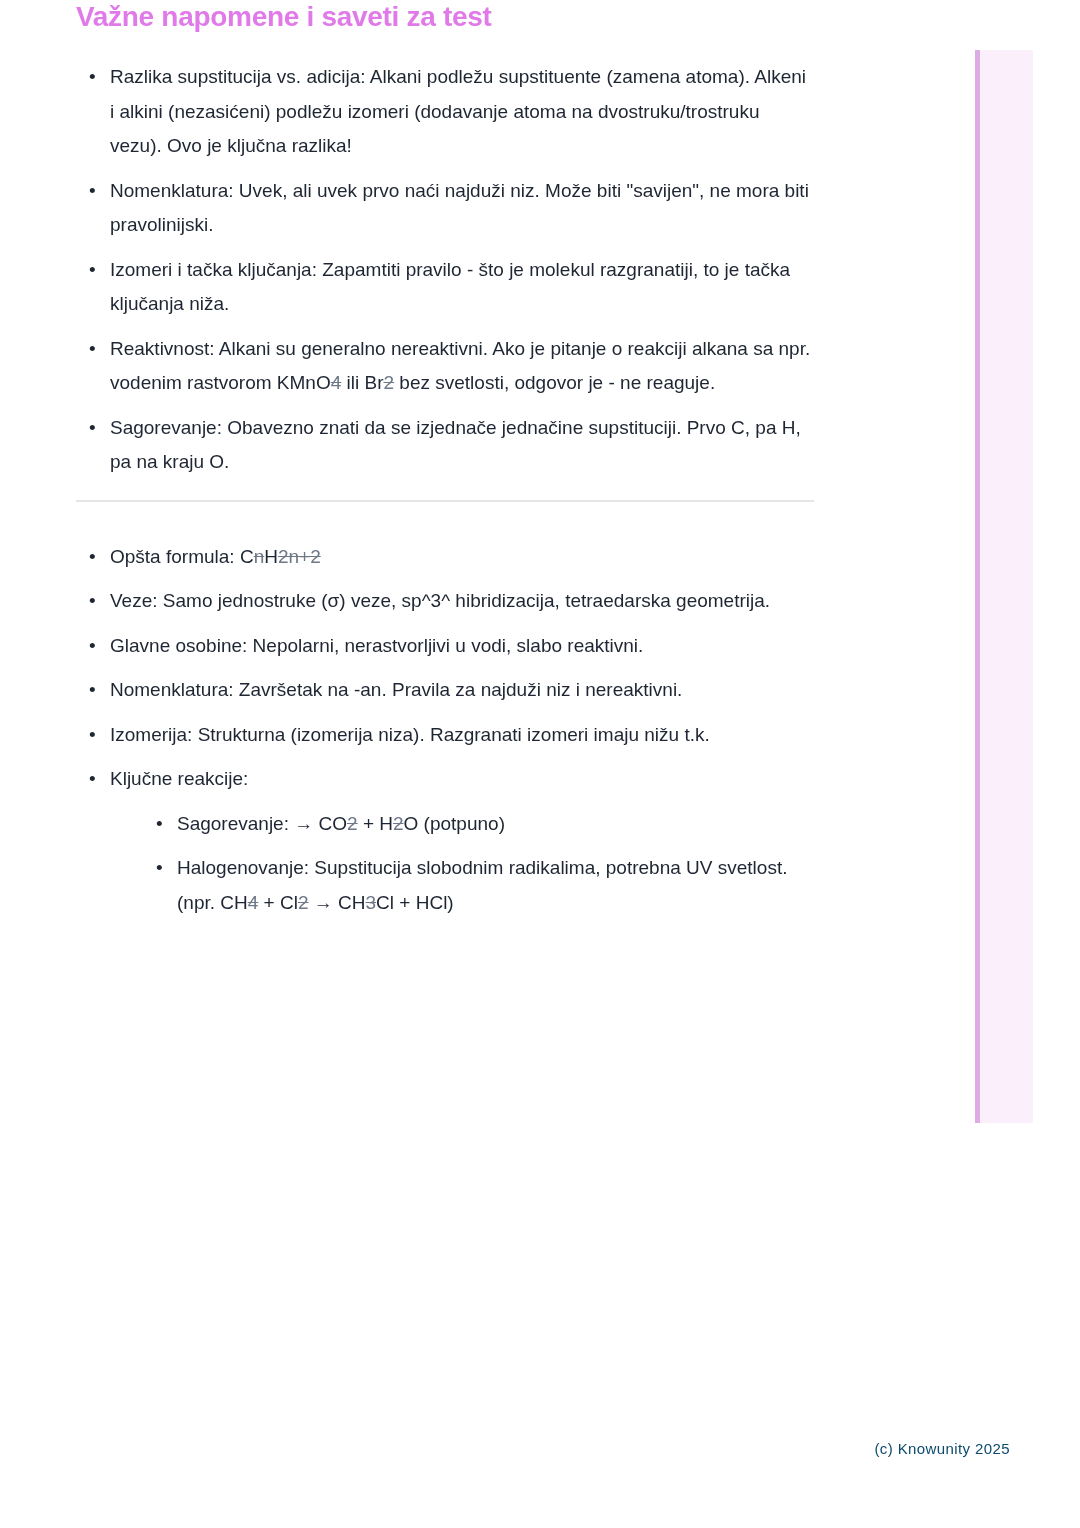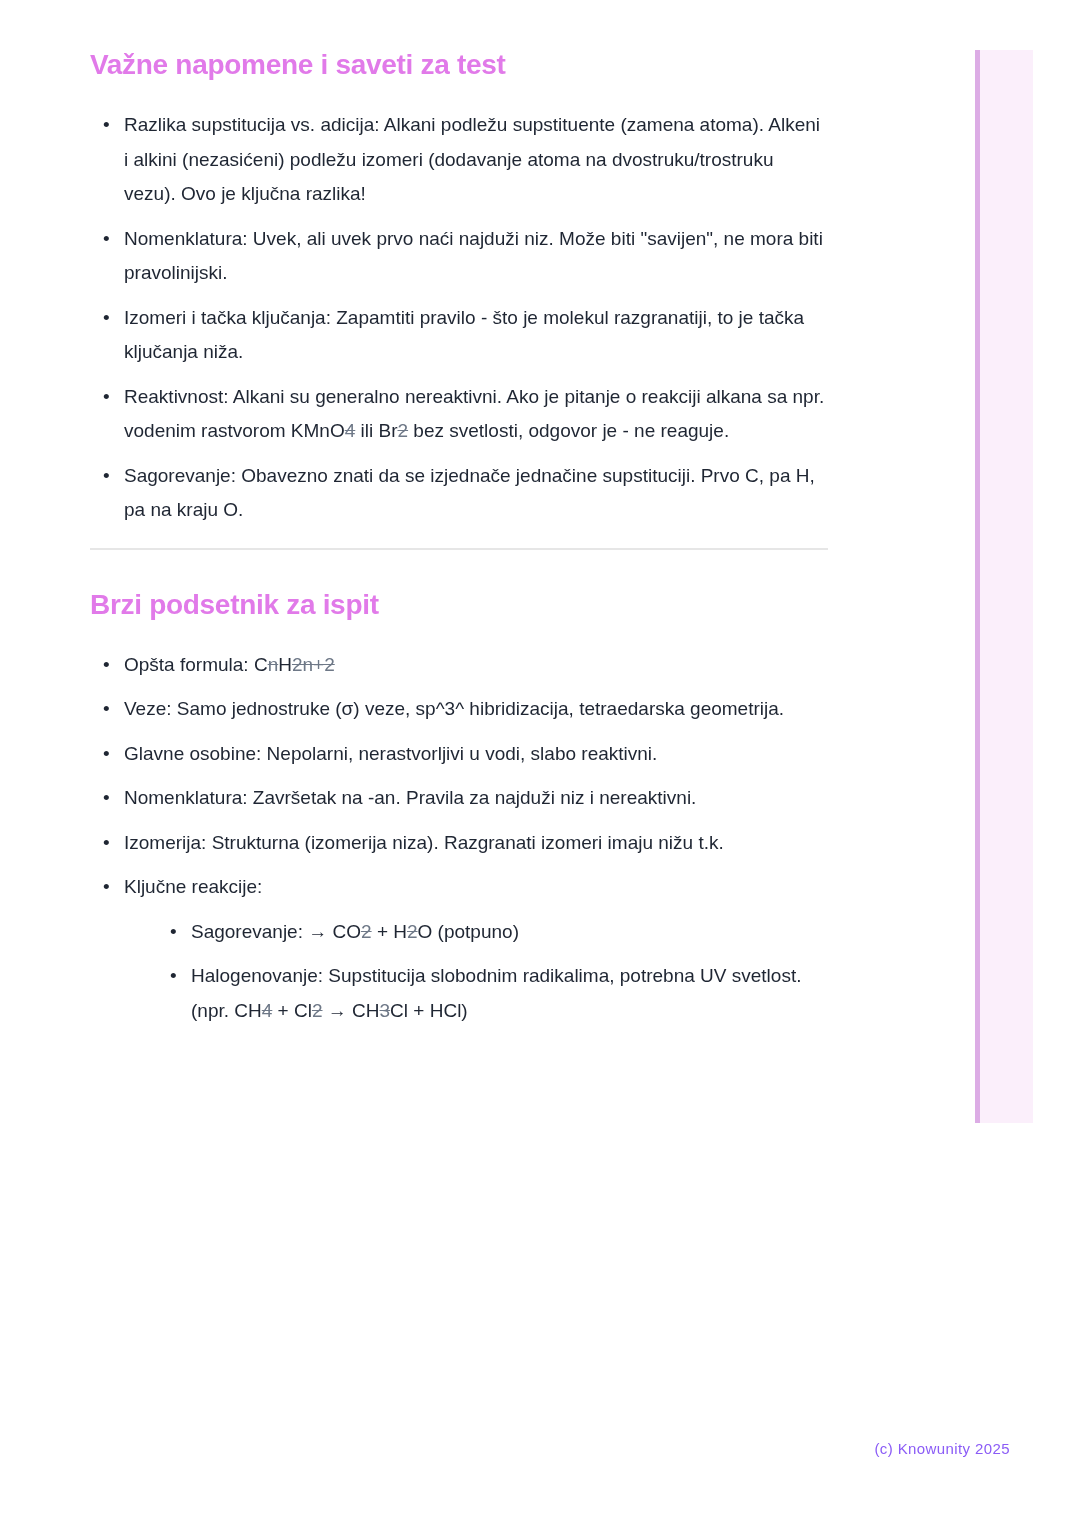--- a/index.html
+++ b/index.html
@@ -12,23 +12,22 @@
     overflow:hidden;
   }
   .side-strip {
     position:absolute; left:975px; top:50px;
     width:58px; height:1073px;
     background:#fbeffb;
     border-left:5px solid #dcace5;
     box-sizing:border-box;
   }
   .content {
-    position:absolute; left:90px; top:0;
+    position:absolute; left:76px; top:0;
     width:738px;
-    padding-top:48px;
     box-sizing:content-box;
   }
   .section-title {
     font-size:28px; font-weight:700;
     color:#e17ae9;
     letter-spacing:-0.3px;
     margin:0 0 26px 0;
     line-height:34px;
   }
   ul.bullets { list-style:none; margin:0; padding:0; }
@@ -53,21 +52,21 @@
   .seg-s { text-decoration:line-through; color:#6e7887; }
   hr.divider {
     border:none;
     border-top:2px solid #e6e6e6;
     margin:20px 0 38px 0;
   }
   .footer-credit {
     position:absolute;
     top:1440px; right:70px;
     font-size:15px;
-    color:#8b5cf6;
+    color:#0c4a6e;
     letter-spacing:0.4px;
     text-align:center;
   }
 </style>
 </head>
 <body>
 
 <div class="side-strip"></div>
 
 <main class="content">
@@ -76,21 +75,20 @@
       <ul class="bullets">
         <li><span class="bullet">•</span><span class="seg-b ">Razlika supstitucija vs. adicija: </span><span class="">Alkani podležu </span><span class="seg-b ">supstituente</span><span class=""> (zamena atoma). Alkeni i alkini (nezasićeni) podležu </span><span class="seg-b ">izomeri</span><span class=""> (dodavanje atoma na dvostruku/trostruku vezu). Ovo je ključna razlika!</span></li>
         <li><span class="bullet">•</span><span class="seg-b ">Nomenklatura: </span><span class="">Uvek, ali uvek prvo naći najduži niz. Može biti "savijen", ne mora biti pravolinijski.</span></li>
         <li><span class="bullet">•</span><span class="seg-b ">Izomeri i tačka ključanja: </span><span class="">Zapamtiti pravilo - što je molekul razgranatiji, to je tačka ključanja niža.</span></li>
         <li><span class="bullet">•</span><span class="seg-b ">Reaktivnost: </span><span class="">Alkani su generalno nereaktivni. Ako je pitanje o reakciji alkana sa npr. vodenim rastvorom KMnO</span><span class="seg-s">4</span><span class=""> ili Br</span><span class="seg-s">2</span><span class=""> bez svetlosti, odgovor je - </span><span class="seg-b ">ne reaguje</span><span class="">.</span></li>
         <li><span class="bullet">•</span><span class="seg-b ">Sagorevanje: </span><span class="">Obavezno znati da se izjednače jednačine supstituciji. Prvo C, pa H, pa na kraju O.</span></li>
       </ul>
     </section>
     <hr class="divider">
     <section>
-      <h2 class="section-title">Brzi podsetnik za ispit</h2>
       <ul class="bullets">
         <li><span class="bullet">•</span><span class="seg-b ">Opšta formula: </span><span class="">C</span><span class="seg-s">n</span><span class="">H</span><span class="seg-s">2n+2</span></li>
         <li><span class="bullet">•</span><span class="seg-b ">Veze: </span><span class="">Samo jednostruke (σ) veze, sp^3^ hibridizacija, tetraedarska geometrija.</span></li>
         <li><span class="bullet">•</span><span class="seg-b ">Glavne osobine: </span><span class="">Nepolarni, nerastvorljivi u vodi, slabo reaktivni.</span></li>
         <li><span class="bullet">•</span><span class="seg-b ">Nomenklatura: </span><span class="">Završetak na </span><span class="seg-b ">-an</span><span class="">. Pravila za najduži niz i nereaktivni.</span></li>
         <li><span class="bullet">•</span><span class="seg-b ">Izomerija: </span><span class="">Strukturna (izomerija niza). Razgranati izomeri imaju nižu t.k.</span></li>
         <li><span class="bullet">•</span><span class="seg-b ">Ključne reakcije:</span><ul class="bullets">
             <li><span class="bullet">•</span><span class="seg-b ">Sagorevanje: </span><span class="">→ CO</span><span class="seg-s">2</span><span class=""> + H</span><span class="seg-s">2</span><span class="">O (potpuno)</span></li>
             <li><span class="bullet">•</span><span class="seg-b ">Halogenovanje: </span><span class="">Supstitucija slobodnim radikalima, potrebna UV svetlost. (npr. CH</span><span class="seg-s">4</span><span class=""> + Cl</span><span class="seg-s">2</span><span class=""> → CH</span><span class="seg-s">3</span><span class="">Cl + HCl)</span></li>
           </ul></li>

